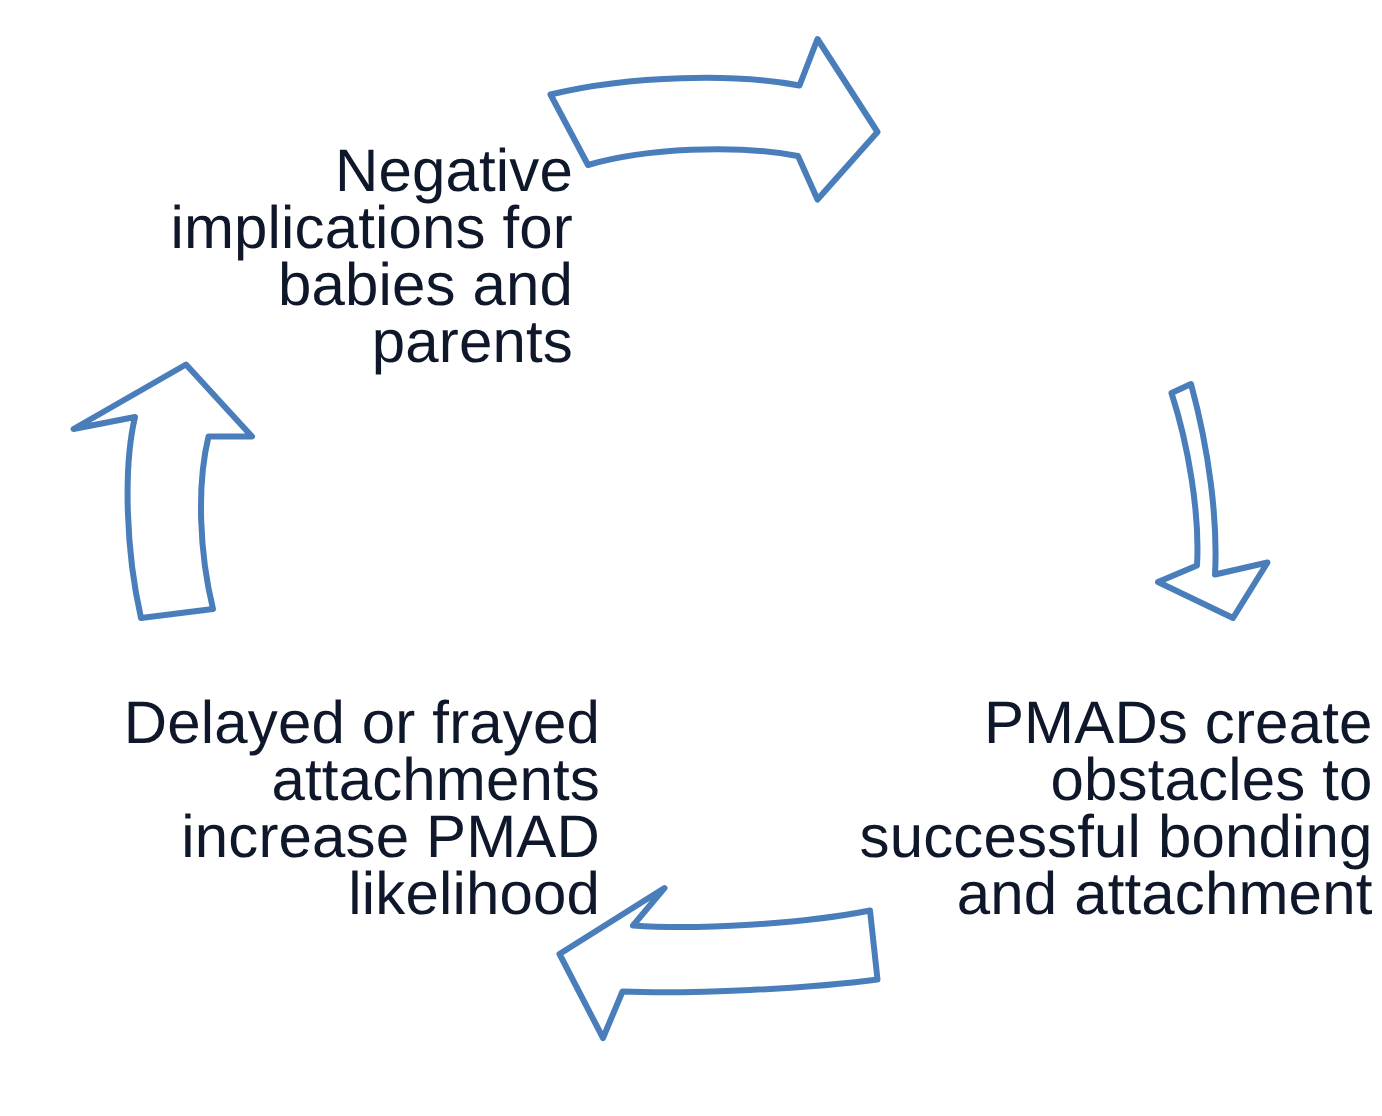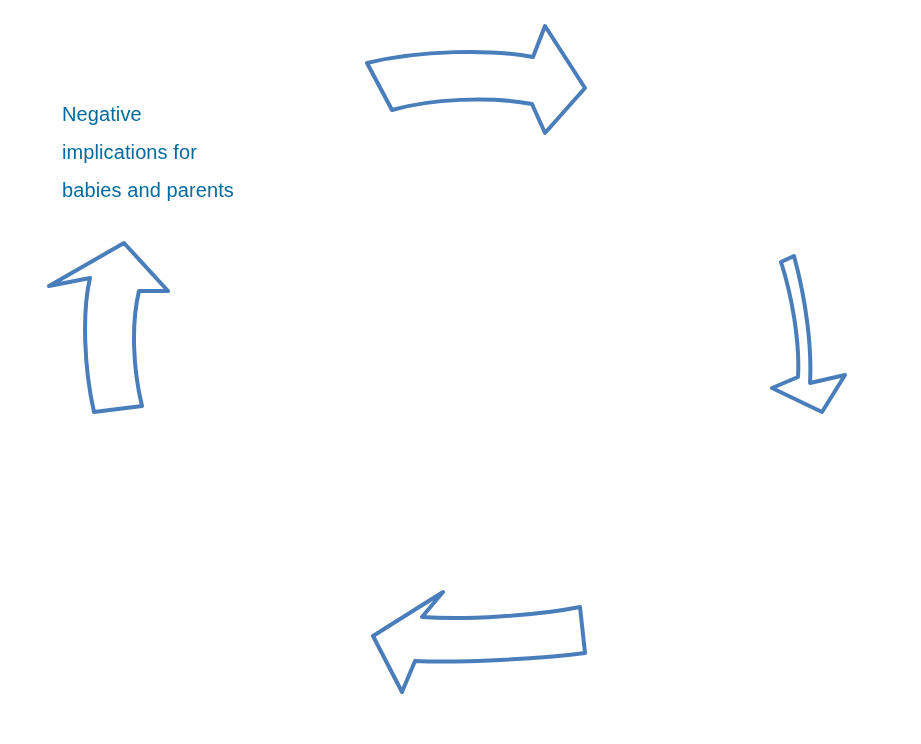--- a/index.html
+++ b/index.html
@@ -20,24 +20,24 @@
   #cycle-svg {
     position: absolute;
     left: 0;
     top: 0;
     width: 921px;
     height: 744px;
     display: block;
   }
   .node-label {
     position: absolute;
-    text-align: left;
-    color: #0369a1;
+    text-align: right;
+    color: #0f172a;
     font-family: "Liberation Sans", sans-serif;
-    font-size: 20px;
+    font-size: 40px;
     line-height: 38px;
     font-weight: 400;
     letter-spacing: 0.1px;
     white-space: pre-line;
     z-index: 2;
   }
   #node-top-left {
     left: 62px;
     top: 95px;
     width: 320px;
@@ -100,15 +100,23 @@
              L 139,291
              C 131,324 133,369 142,406
              Z"></path>
   </svg>
 
   <div class="node-label" id="node-top-left">Negative
 implications for
 babies and parents</div>
 
 
+  <div class="node-label" id="node-bottom-right">PMADs create
+obstacles to
+successful bonding
+and attachment</div>
 
+  <div class="node-label" id="node-bottom-left">Delayed or frayed
+attachments
+increase PMAD
+likelihood</div>
 
 </div>
 
 </body></html>

